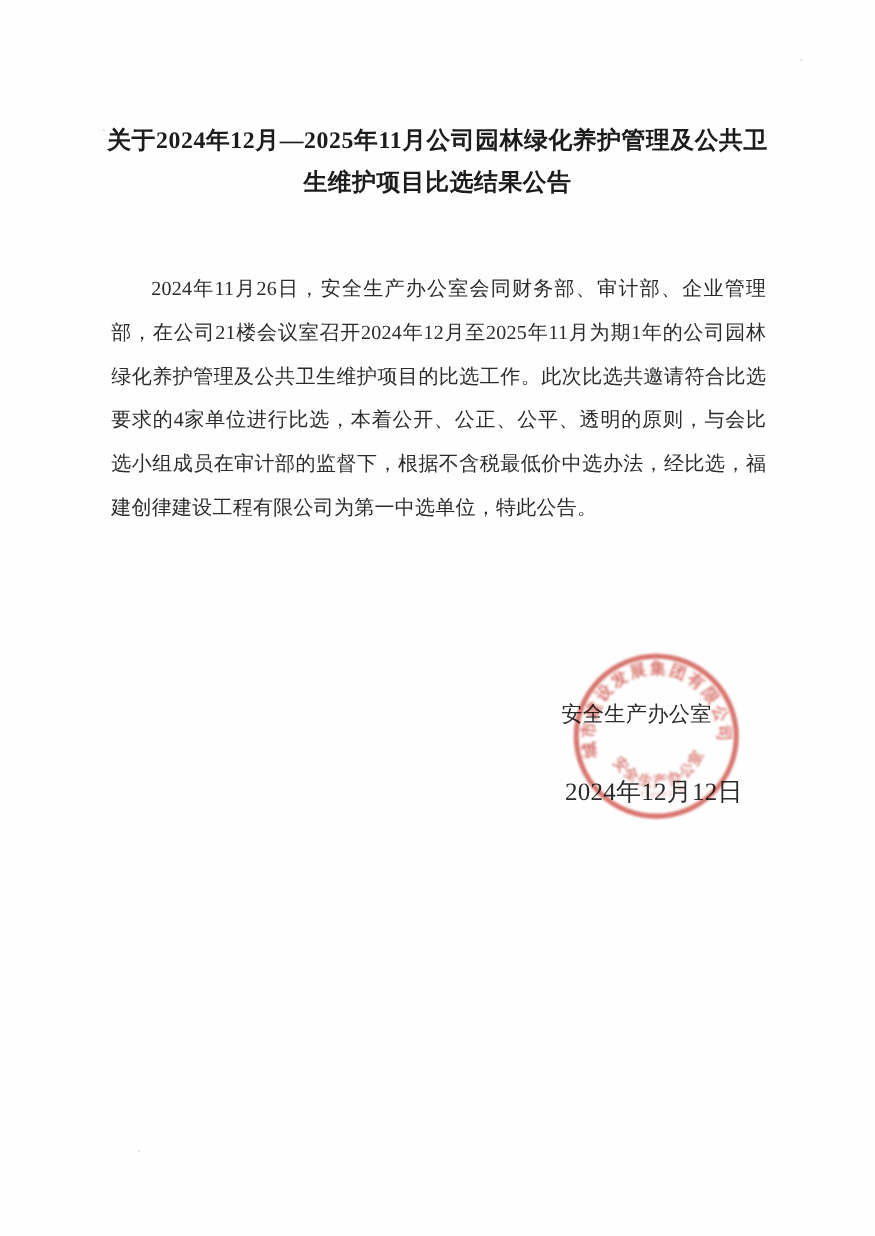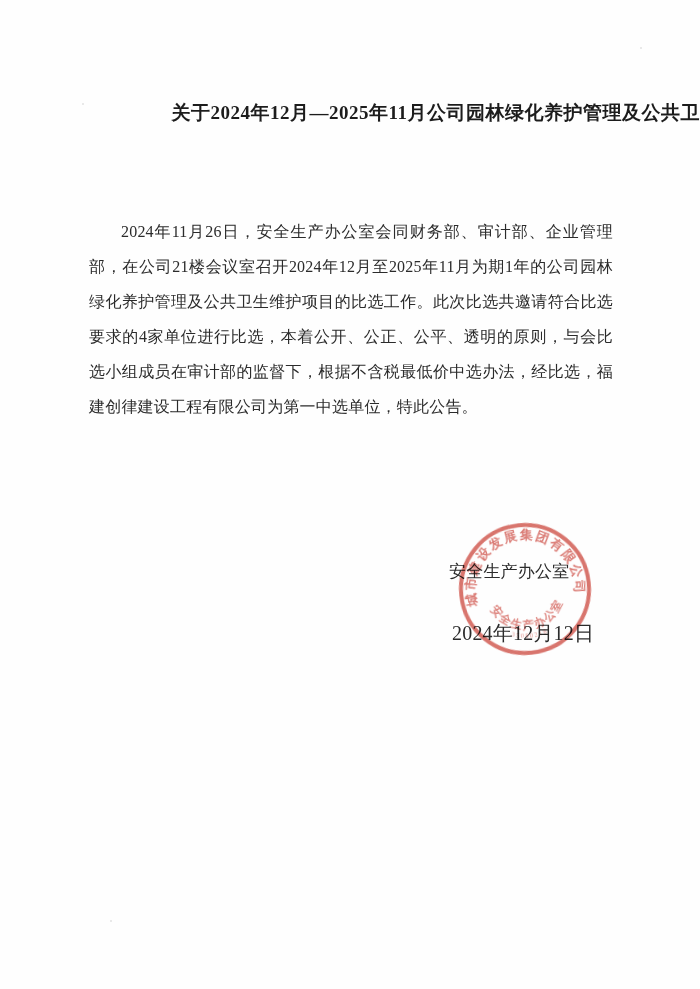--- a/index.html
+++ b/index.html
@@ -14,21 +14,21 @@
     background: #fefefe;
     overflow: hidden;
     font-family: "Liberation Serif", "DejaVu Serif", serif;
     color: #2a2a2a;
   }
   .title-block {
     position: absolute;
     top: 96px;
     left: 0;
     width: 700px;
-    text-align: right;
+    text-align: center;
     font-weight: 700;
     color: #1c1c1c;
     font-size: 19px;
     line-height: 34px;
     letter-spacing: 0.5px;
   }
   .body-paragraph {
     position: absolute;
     top: 198px;
     left: 89px;
@@ -78,20 +78,21 @@
   
   .speck { position: absolute; background: #c9c9c9; border-radius: 50%; opacity: 0.5; }
 </style>
 </head>
 <body>
 
 <div class="page">
 
   <div class="title-block">
     <div>关于2024年12月—2025年11月公司园林绿化养护管理及公共卫</div>
+    <div>生维护项目比选结果公告</div>
   </div>
 
   <p class="body-paragraph">2024年11月26日，安全生产办公室会同财务部、审计部、企业管理部，在公司21楼会议室召开2024年12月至2025年11月为期1年的公司园林绿化养护管理及公共卫生维护项目的比选工作。此次比选共邀请符合比选要求的4家单位进行比选，本着公开、公正、公平、透明的原则，与会比选小组成员在审计部的监督下，根据不含税最低价中选办法，经比选，福建创律建设工程有限公司为第一中选单位，特此公告。</p>
 
   <div class="signature-line">安全生产办公室</div>
   <div class="date-line">2024年12月12日</div>
 
   <div class="stamp-wrap">
     <svg width="180" height="180" viewBox="0 0 180 180">
       <defs>

